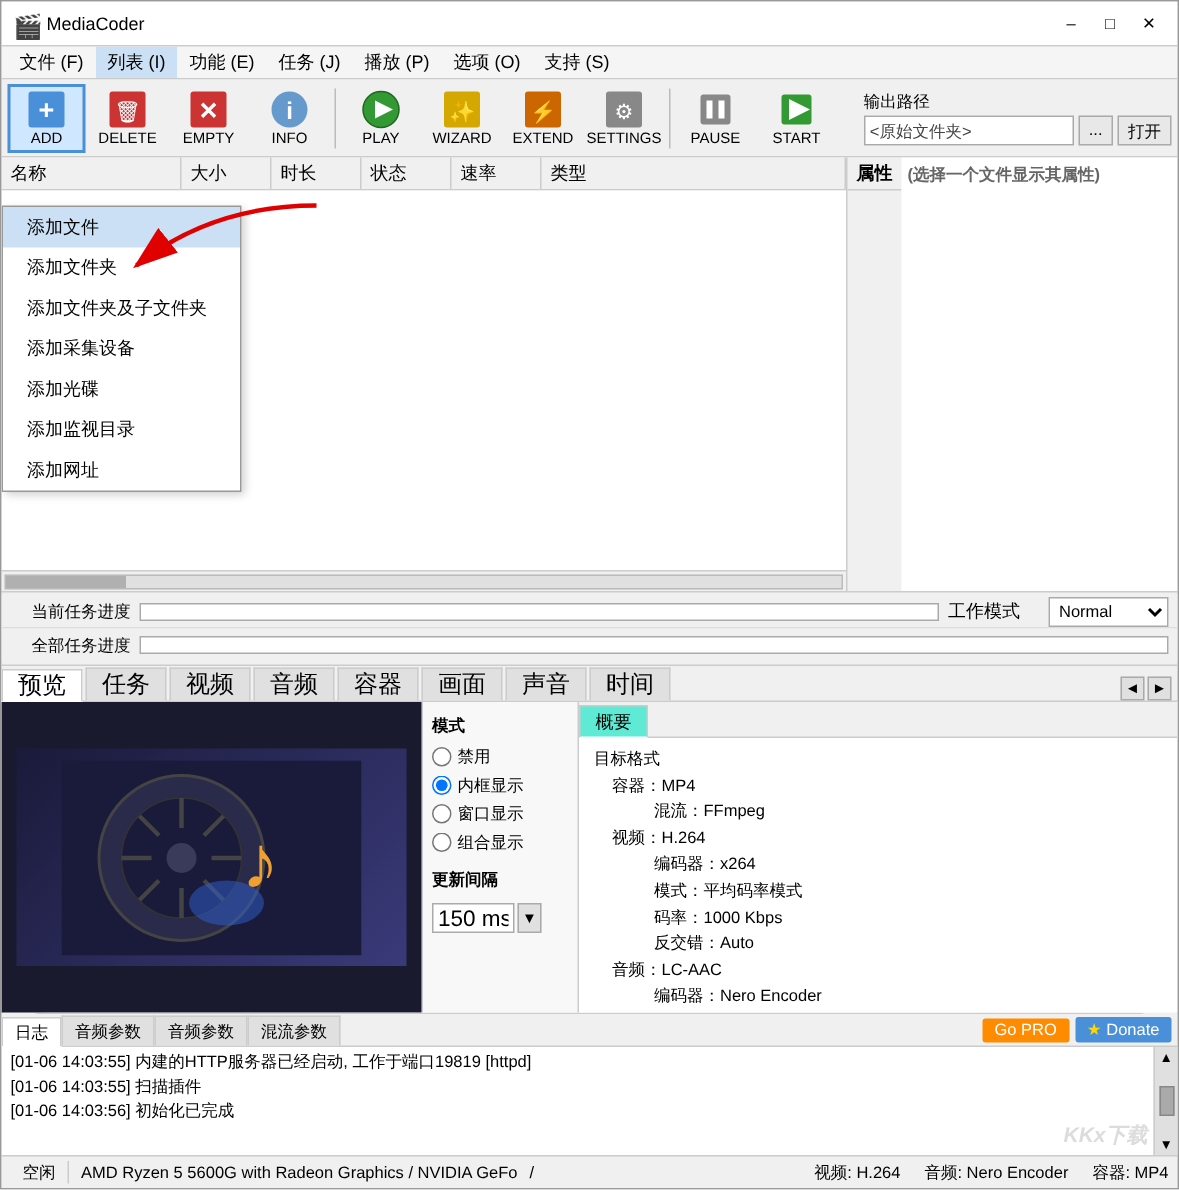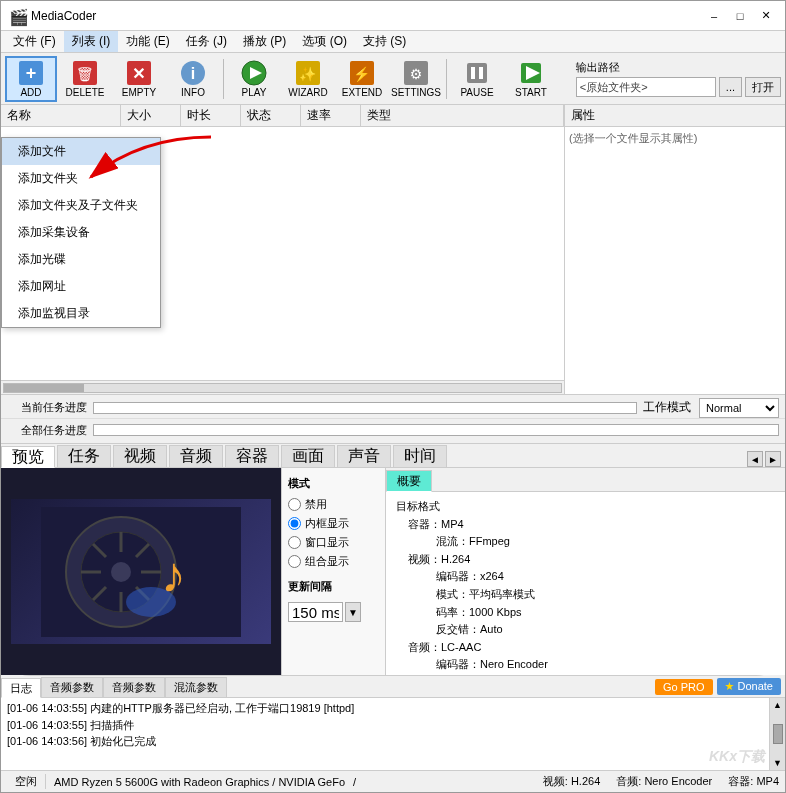--- a/index.html
+++ b/index.html
@@ -196,21 +196,21 @@
       top: 0;
       width: 80px;
       height: 100%;
       background: #b0b0b0;
     }
 
     
     .properties-area {
       width: 220px;
       display: flex;
-      flex-direction: column;
+      font-weight: bold;
     }
     .properties-header {
       background: #f0f0f0;
       border-bottom: 1px solid #ccc;
       height: 22px;
       display: flex;
       align-items: center;
       padding: 0 6px;
       font-size: 12px;
     }
@@ -532,21 +532,21 @@
       align-items: center;
       padding: 2px 6px;
       background: #f0f0f0;
       gap: 6px;
       height: 22px;
       border-bottom: 1px solid #ddd;
     }
     .progress-right {
       display: flex;
       align-items: center;
-      gap: 8px;
+      gap: 19px;
       margin-left: auto;
     }
 
     .log-entry { line-height: 1.5; }
   </style>
 </head>
 <body>
 
 <div class="app-window">
 
@@ -685,22 +685,22 @@
         <div class="file-list-col col-speed">速率</div>
         <div class="file-list-col col-type">类型</div>
       </div>
 
       <div class="dropdown-menu">
         <div class="dropdown-menu-item selected">添加文件</div>
         <div class="dropdown-menu-item">添加文件夹</div>
         <div class="dropdown-menu-item">添加文件夹及子文件夹</div>
         <div class="dropdown-menu-item">添加采集设备</div>
         <div class="dropdown-menu-item">添加光碟</div>
+        <div class="dropdown-menu-item">添加监视目录</div>
         <div class="dropdown-menu-item">添加网址</div>
-        <div class="dropdown-menu-item">添加监视目录</div>
       </div>
 
       <svg class="red-arrow" width="160" height="80" viewBox="0 0 160 80" style="top:22px; left:60px;">
         <defs>
           <marker id="arrowhead" markerWidth="10" markerHeight="7" refX="9" refY="3.5" orient="auto">
             <polygon points="0 0, 10 3.5, 0 7" fill="#e00000"></polygon>
           </marker>
         </defs>
         <path d="M 150 10 Q 80 10 30 50" stroke="#e00000" stroke-width="3" fill="none" marker-end="url(#arrowhead)"></path>
       </svg>

